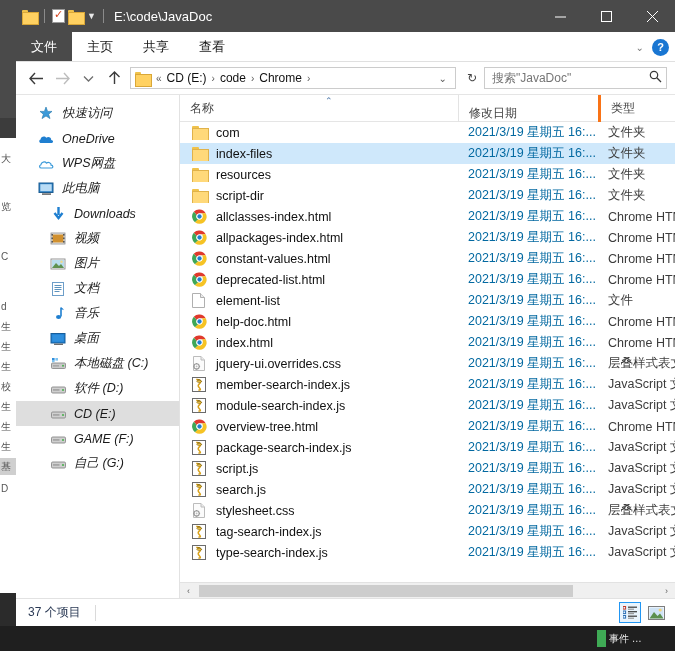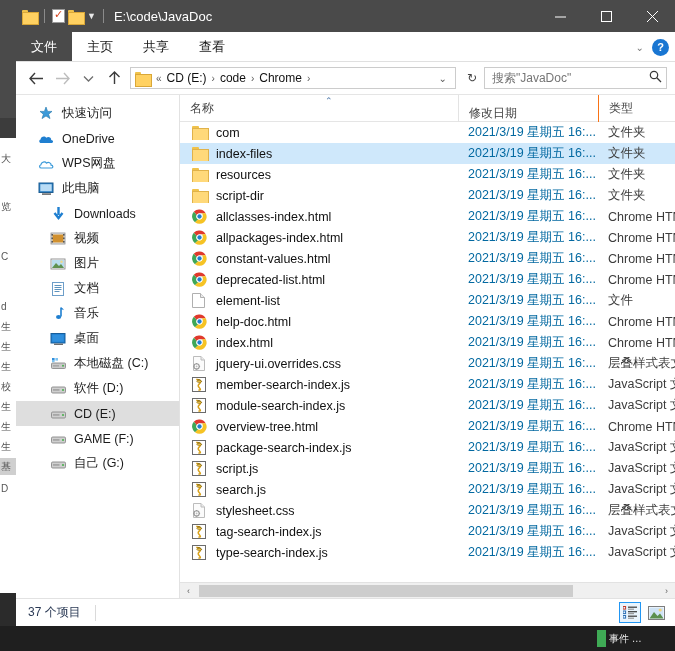--- a/index.html
+++ b/index.html
@@ -117,37 +117,37 @@
   
   #body { flex: 1 1 auto; display:flex; min-height:0; border-top:1px solid #e5e5e5; }
 
   
   #sidebar {
     width: 163px; flex: 0 0 163px; background:#ffffff; padding-top:6px;
     overflow:hidden; position:relative;
   }
   .nav-item {
     height: 25px; display:flex; align-items:center; padding-left: 22px; gap:7px;
-    font-size:12.5px; color:#1b1b1b; white-space:nowrap;
+    font-size:12.5px; color:#1b1b1b; white-space:nowrap;font-style:italic;
   }
   .nav-item.child { padding-left: 34px; }
   .nav-item.selected { background:#dedede; }
   .nav-ico { width:17px; height:16px; flex:0 0 17px; position:relative; }
 
   
   #filelist { flex:1 1 auto; display:flex; flex-direction:column; min-width:0;
               border-left:1px solid #e2e2e2; background:#ffffff; position:relative; }
   #colheader {
     height: 27px; flex:0 0 27px; display:flex; align-items:center;
     border-bottom:1px solid #e5e5e5; font-size:12px; color:#444; position:relative;
   }
   .colh { padding-left: 10px; display:flex; align-items:center; height:27px; position:relative; }
   .colh.name { width: 278px; flex:0 0 278px; }
   .colh.date { width: 140px; flex:0 0 140px; border-left:1px solid #e3e3e3;align-items:flex-end; }
-  .colh.type { flex:1 1 auto; border-left:1px solid #f97316; }
+  .colh.type { flex:1 1 auto; border-left:3px solid #f97316; }
   #sort-indicator {
     position:absolute; left: 145px; top: 1px; font-size:9px; color:#4a76a8;
   }
   #rows { flex:1 1 auto; overflow:hidden; }
   .row { height: 21px; display:flex; align-items:center; font-size:12.5px; color:#111; }
   .row.selected { background:#cfe8fb; }
   .cell-name { width: 278px; flex:0 0 278px; display:flex; align-items:center; gap:8px; padding-left:12px;
                white-space:nowrap; overflow:hidden; }
   .cell-date { width:140px; flex:0 0 140px; color:#0369a1; white-space:nowrap; padding-left:10px; }
   .cell-type { flex:1 1 auto; color:#3c3c3c; white-space:nowrap; padding-left:10px; overflow:hidden; }

